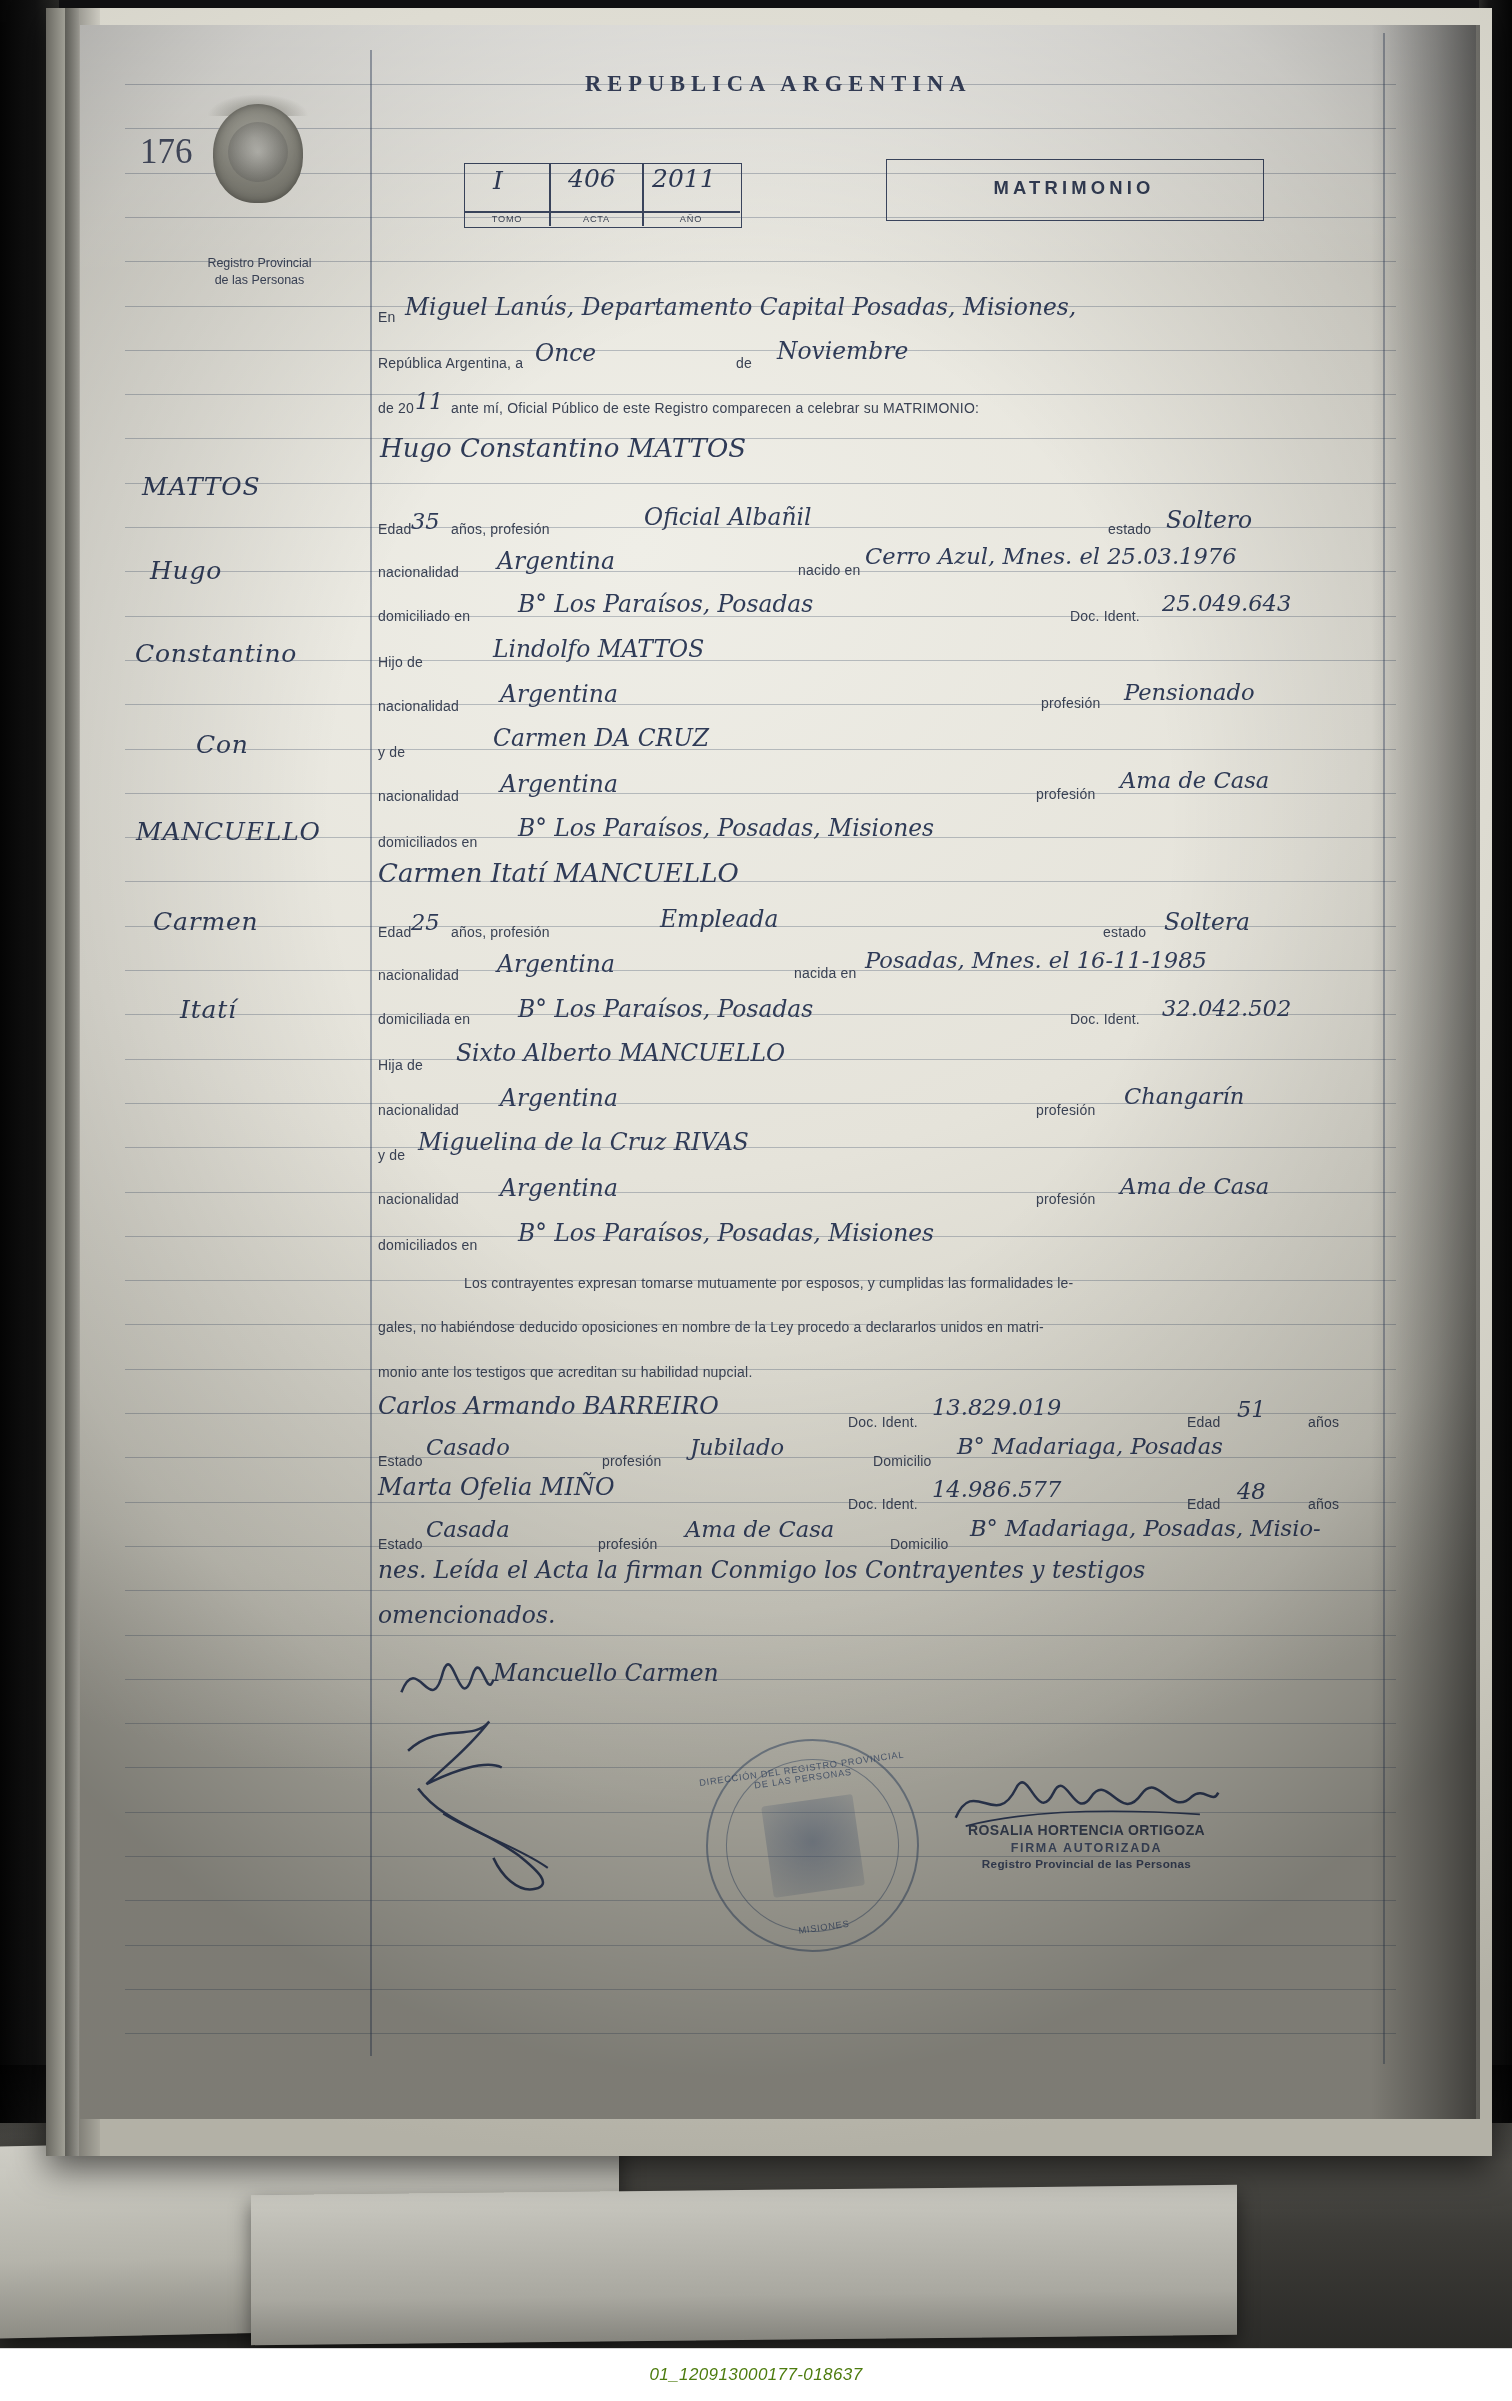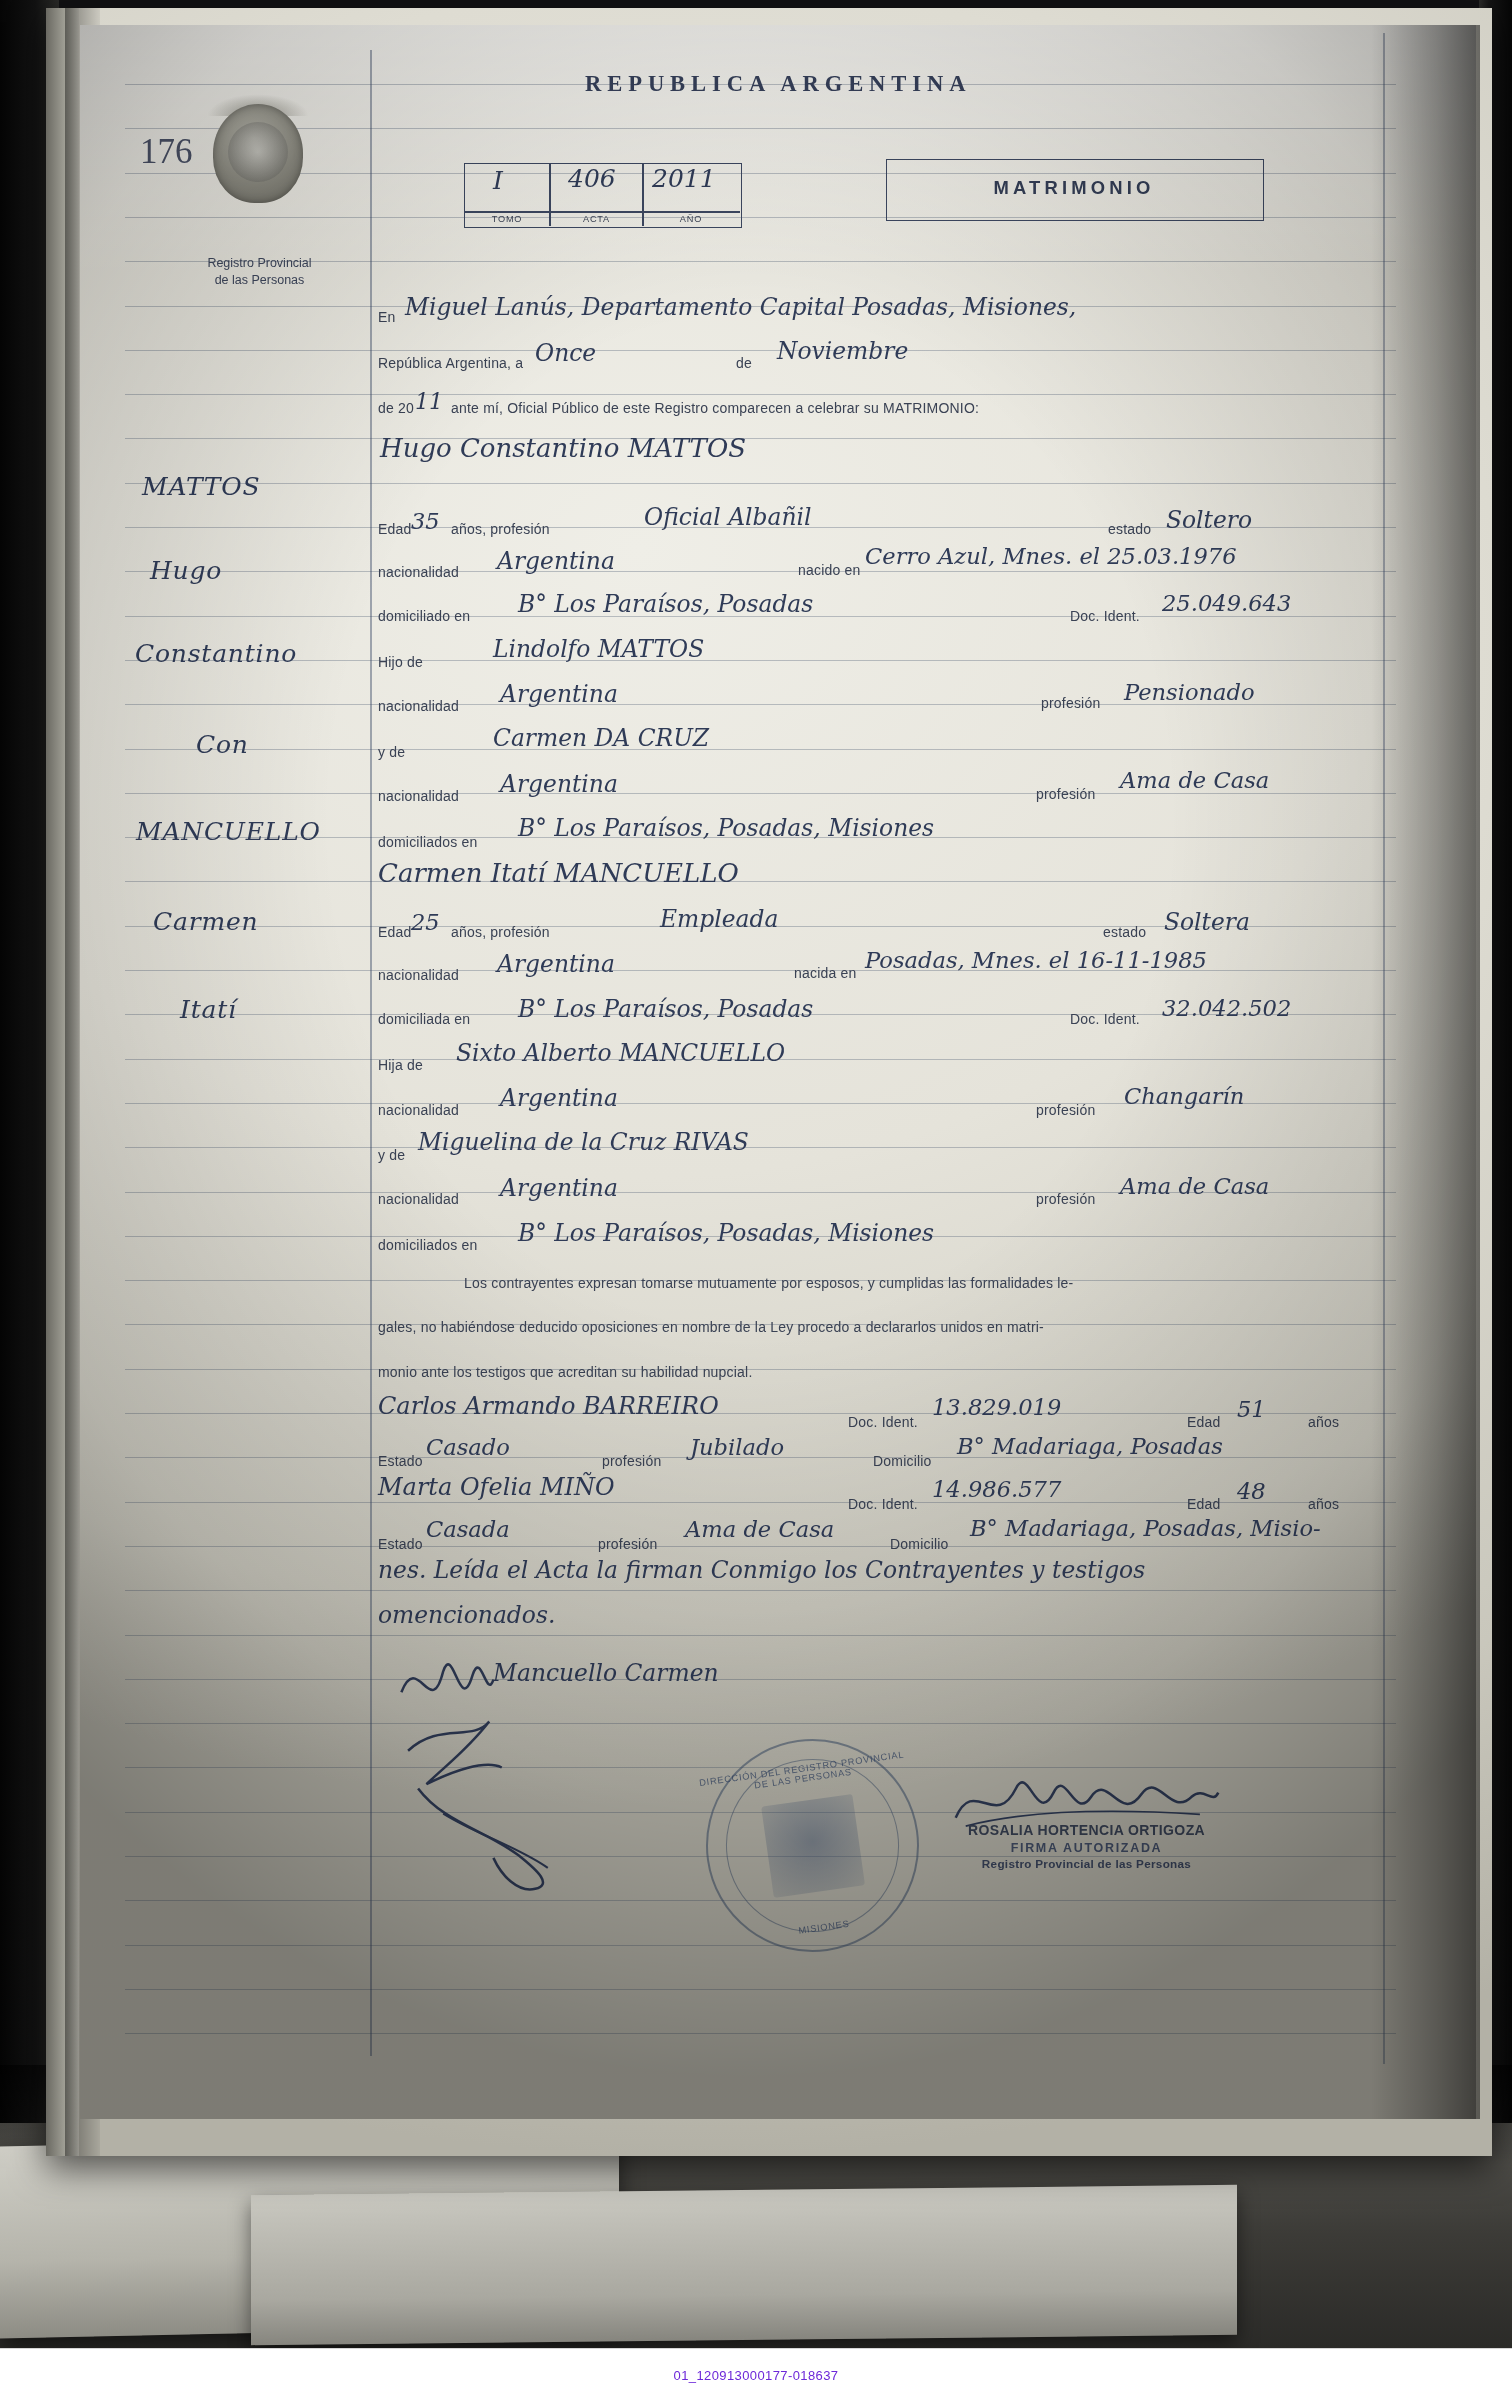--- a/index.html
+++ b/index.html
@@ -197,21 +197,21 @@
   .scribble { position: absolute; stroke: #2f3b57; fill: none; }
 
   
   .footer {
     position: absolute; left: 0; bottom: 0; width: 1512px; height: 52px;
     background: #ffffff; border-top: 0.8px solid #d6d6d6;
     display: flex; align-items: center; justify-content: center;
   }
   .footer span {
     font-family: "Liberation Sans", sans-serif;
-    font-size: 13px; color: #6d28d9; letter-spacing: 0.4px;
+    font-size: 17px; color: #4d7c0f; letter-spacing: 0.4px; font-style: italic;
   }
 </style>
 </head>
 <body>
 
 <div id="page">
 
   <div class="bg-dark-left"></div>
   <div class="bg-dark-right"></div>
   <div class="desk"></div>

